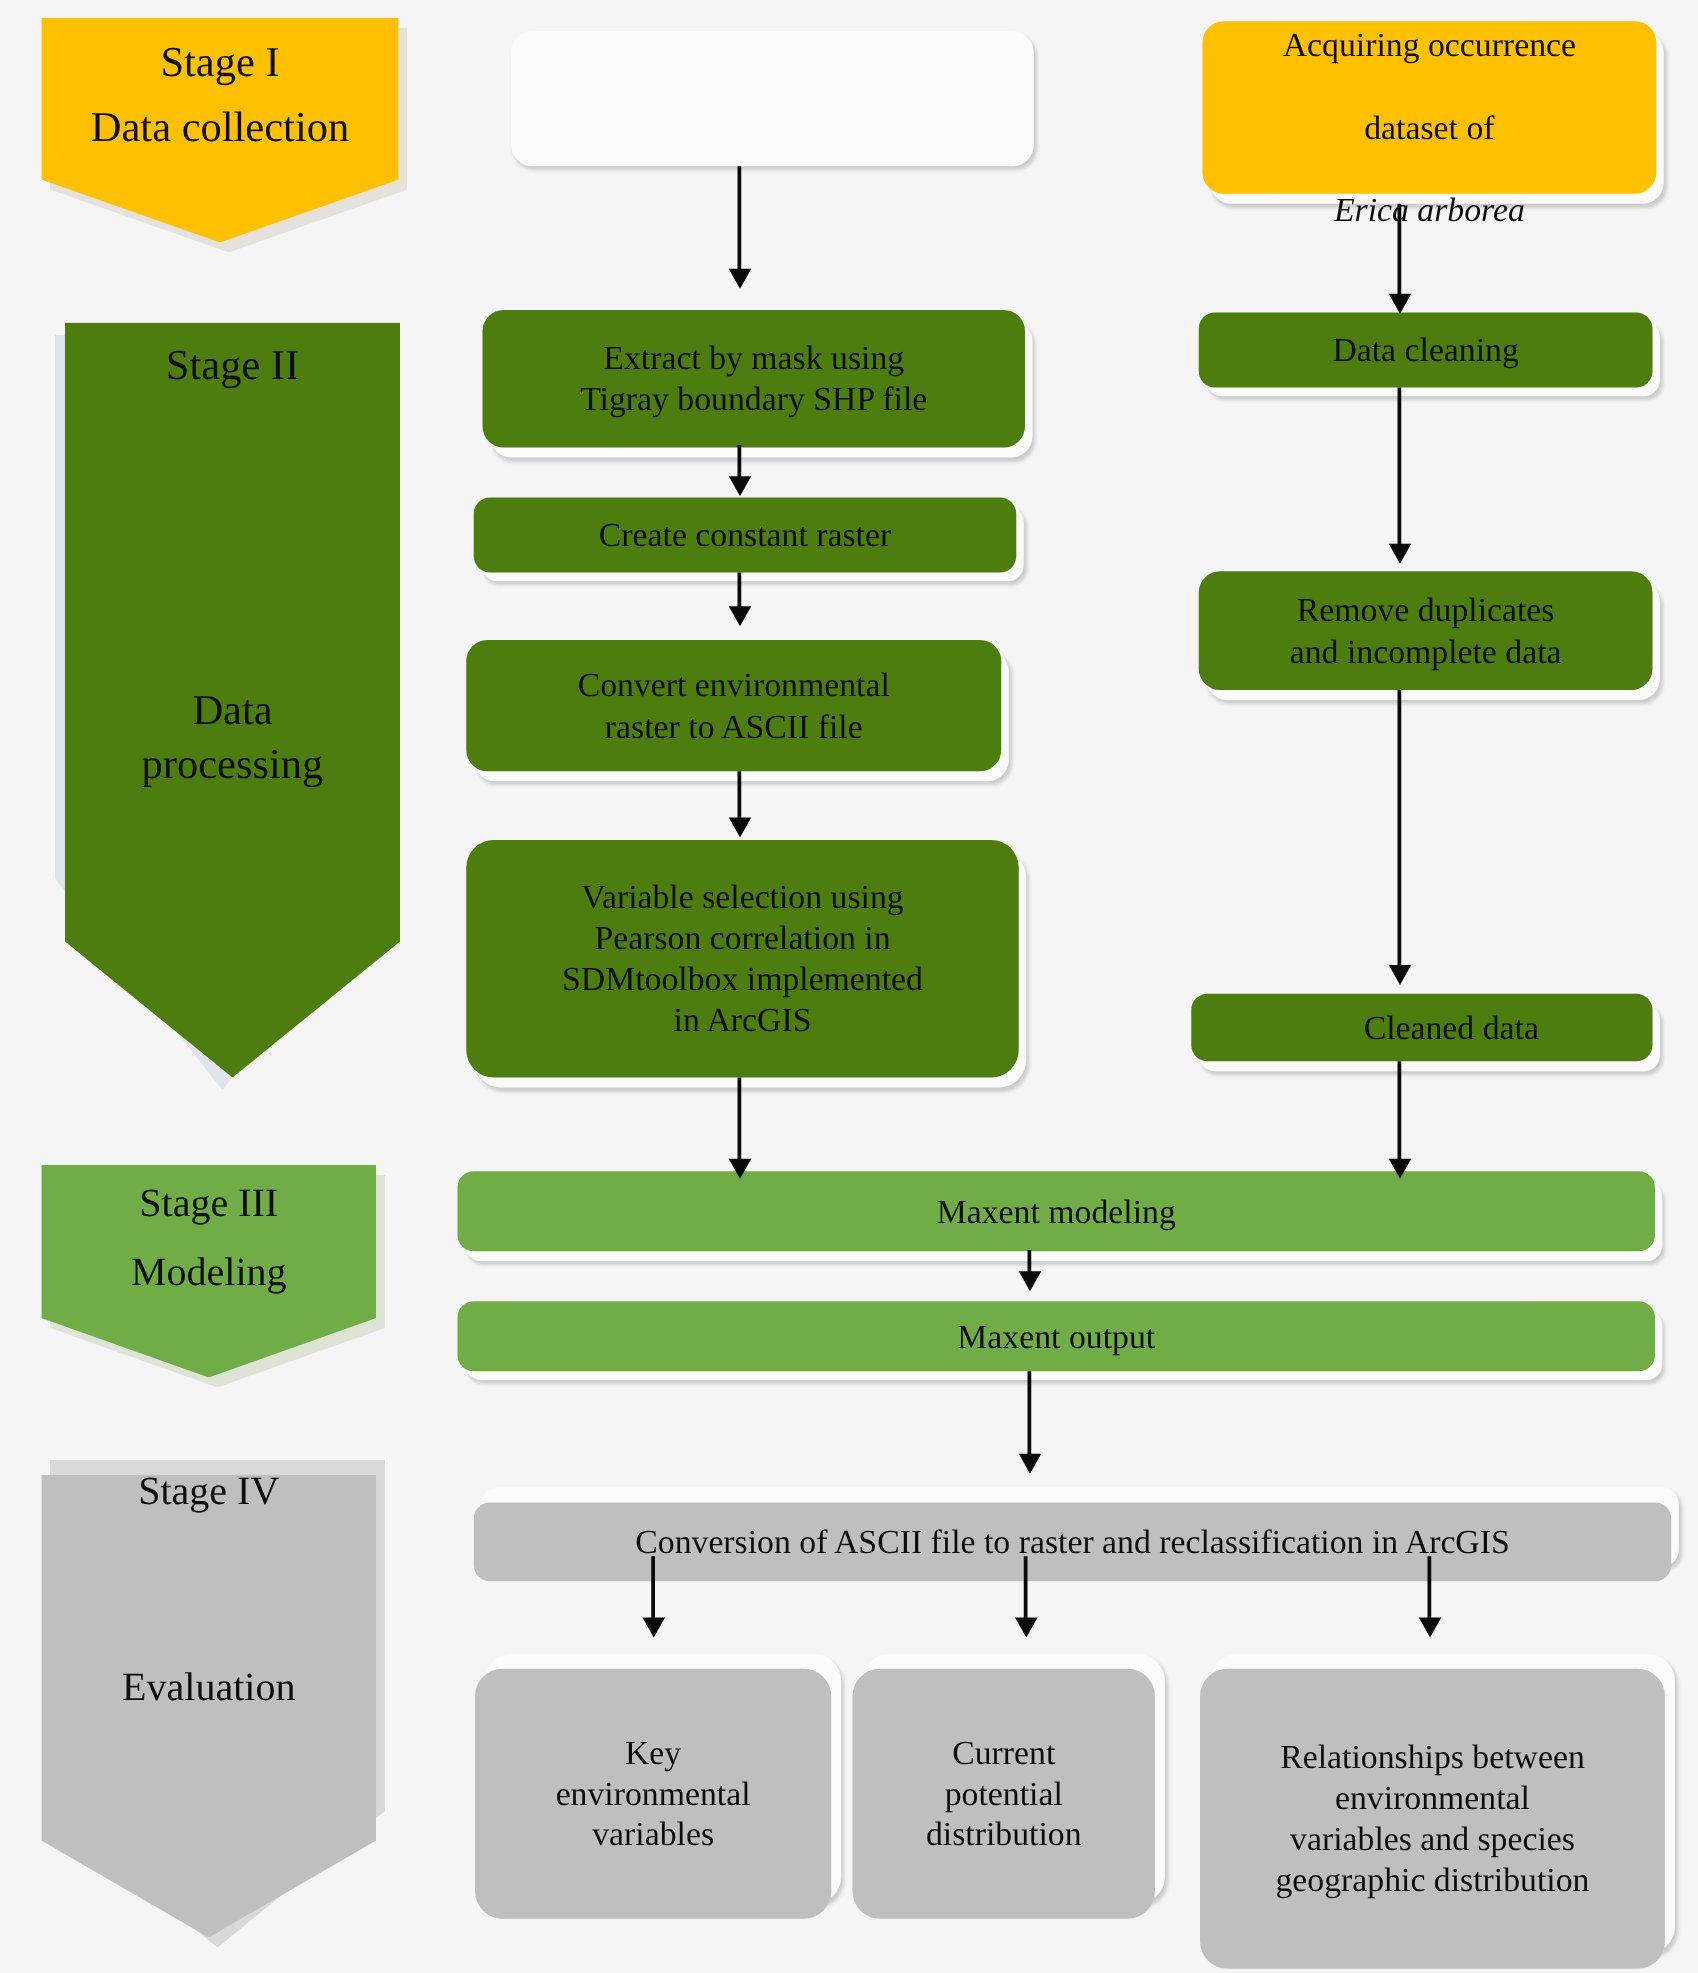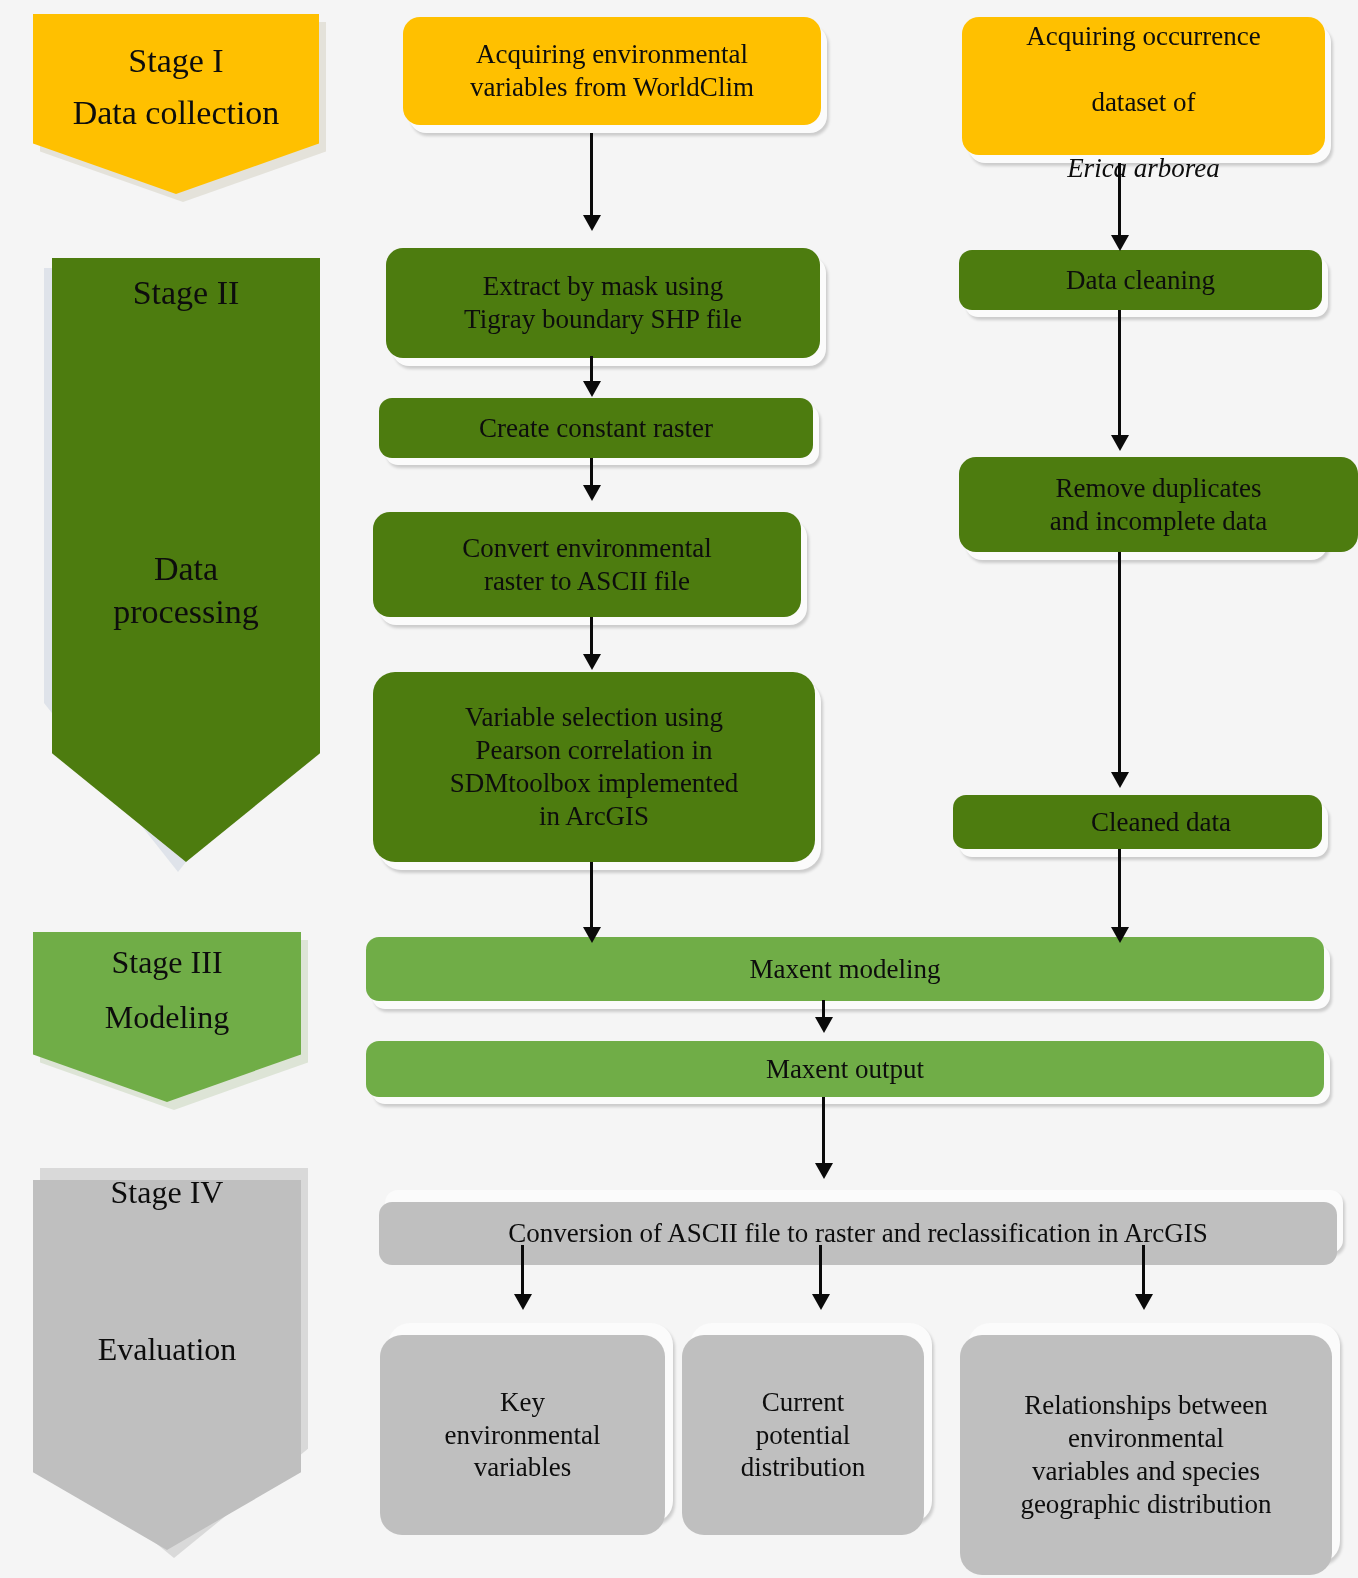--- a/index.html
+++ b/index.html
@@ -97,21 +97,21 @@
   .it { font-style: italic; }
 </style>
 </head>
 <body>
 
 <div id="canvas">
 
   <div class="banner-plate" style="left:40px;top:22px;width:286px;height:180px;"></div>
   <div class="banner" style="left:33px;top:14px;width:286px;height:180px;">
     <div class="banner-shape yellow"></div>
-    <div class="banner-txt" style="padding-top:28px;">
+    <div class="banner-txt" style="padding-top:18px;">
       <div style="font-size:34px;">Stage I</div>
       <div style="font-size:34px;margin-top:14px;">Data collection</div>
     </div>
   </div>
 
   <div class="banner-plate" style="left:44px;top:268px;width:268px;height:604px;background:#dfe3ea;"></div>
   <div class="banner" style="left:36px;top:258px;width:268px;height:604px;margin-left:16px;">
     <div class="banner-shape blue" style="clip-path:polygon(0% 0%,100% 0%,100% 82%,50% 100%,0% 82%);"></div>
     <div class="banner-txt" style="padding-top:16px;">
       <div style="font-size:34px;">Stage II</div>
@@ -132,24 +132,20 @@
   <div class="banner-plate" style="left:40px;top:1168px;width:268px;height:390px;background:#d9d9d9;"></div>
   <div class="banner" style="left:33px;top:1160px;width:268px;height:390px;">
     <div class="banner-shape gray" style="clip-path:polygon(0% 0%,100% 0%,100% 79%,50% 100%,0% 79%);"></div>
     <div class="banner-txt" style="padding-top:14px;">
       <div style="font-size:32px;">Stage IV</div>
       <div style="font-size:32px;margin-top:120px;">Evaluation</div>
     </div>
   </div>
 
   <div class="plate rbox" style="left:409px;top:25px;width:418px;height:108px;"></div>
-  <div class="box rbox yellow" style="left:403px;top:17px;width:418px;height:108px;font-size:27px;">
-    <span class="lbl">Acquiring environmental
-variables from WorldClim</span>
-  </div>
 
   <div class="plate rbox" style="left:968px;top:25px;width:363px;height:138px;"></div>
   <div class="box rbox yellow" style="left:962px;top:17px;width:363px;height:138px;font-size:27px;">
     <span class="lbl">
       <span>Acquiring occurrence</span><br>
       <span>dataset of</span><br>
       <span class="it">Erica arborea</span>
     </span>
   </div>
 
@@ -198,21 +194,21 @@
 
   <div class="plate rbox-sm" style="left:965px;top:257px;width:363px;height:60px;"></div>
   <div class="box rbox-sm blue" style="left:959px;top:250px;width:363px;height:60px;font-size:27px;">
     <span class="lbl">Data cleaning</span>
   </div>
 
   <div class="vline" style="left:1118px;top:310px;height:128px;"></div>
   <div class="arrowhead" style="left:1111px;top:435px;"></div>
 
   <div class="plate rbox" style="left:965px;top:465px;width:363px;height:95px;"></div>
-  <div class="box rbox blue" style="left:959px;top:457px;width:399px;height:95px;font-size:27px;">
+  <div class="box rbox blue" style="left:959px;top:457px;width:363px;height:95px;font-size:27px;">
     <span class="lbl">Remove duplicates
 and incomplete data</span>
   </div>
 
   <div class="vline" style="left:1118px;top:552px;height:222px;"></div>
   <div class="arrowhead" style="left:1111px;top:772px;"></div>
 
   <div class="plate rbox-sm" style="left:959px;top:803px;width:369px;height:54px;"></div>
   <div class="box rbox-sm blue" style="left:953px;top:795px;width:369px;height:54px;font-size:27px;padding-left:47px;">
     <span class="lbl">Cleaned data</span>

